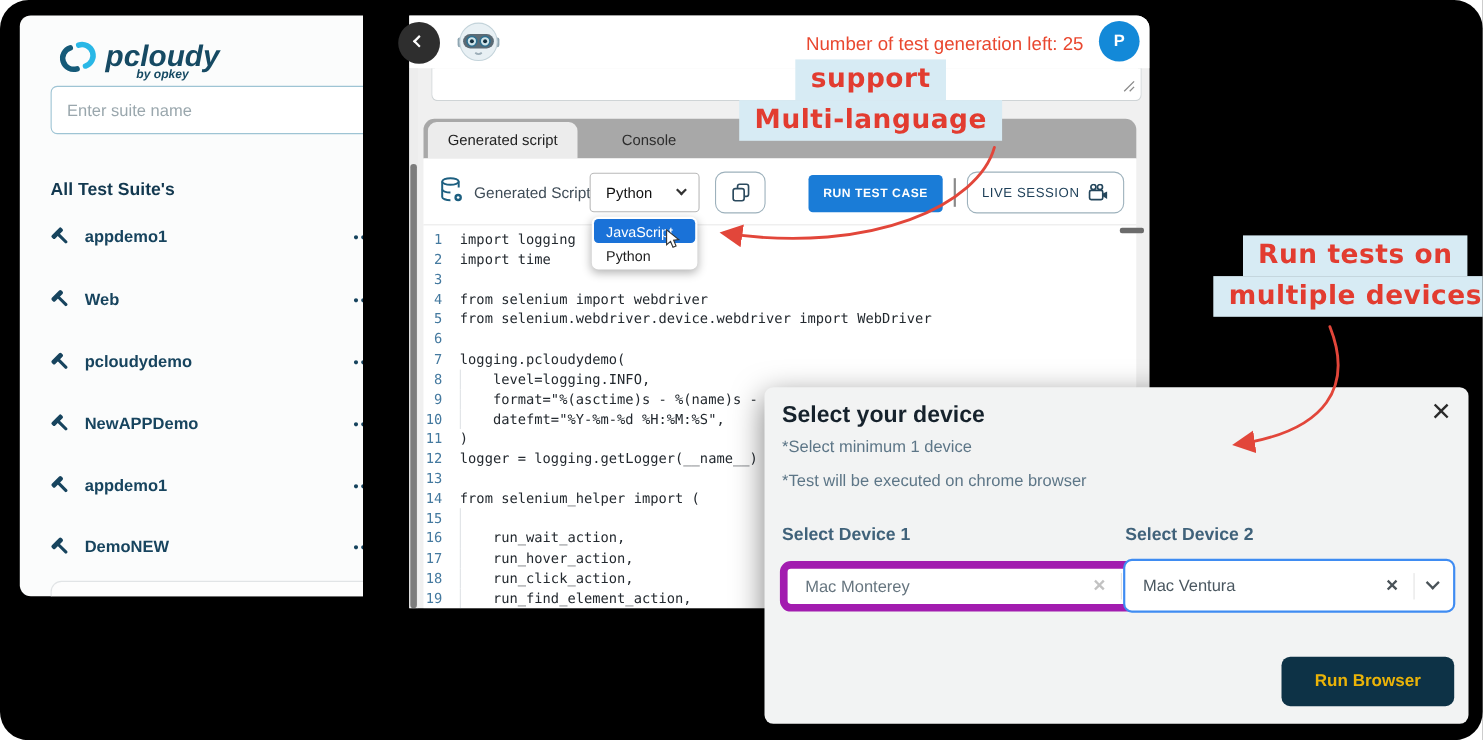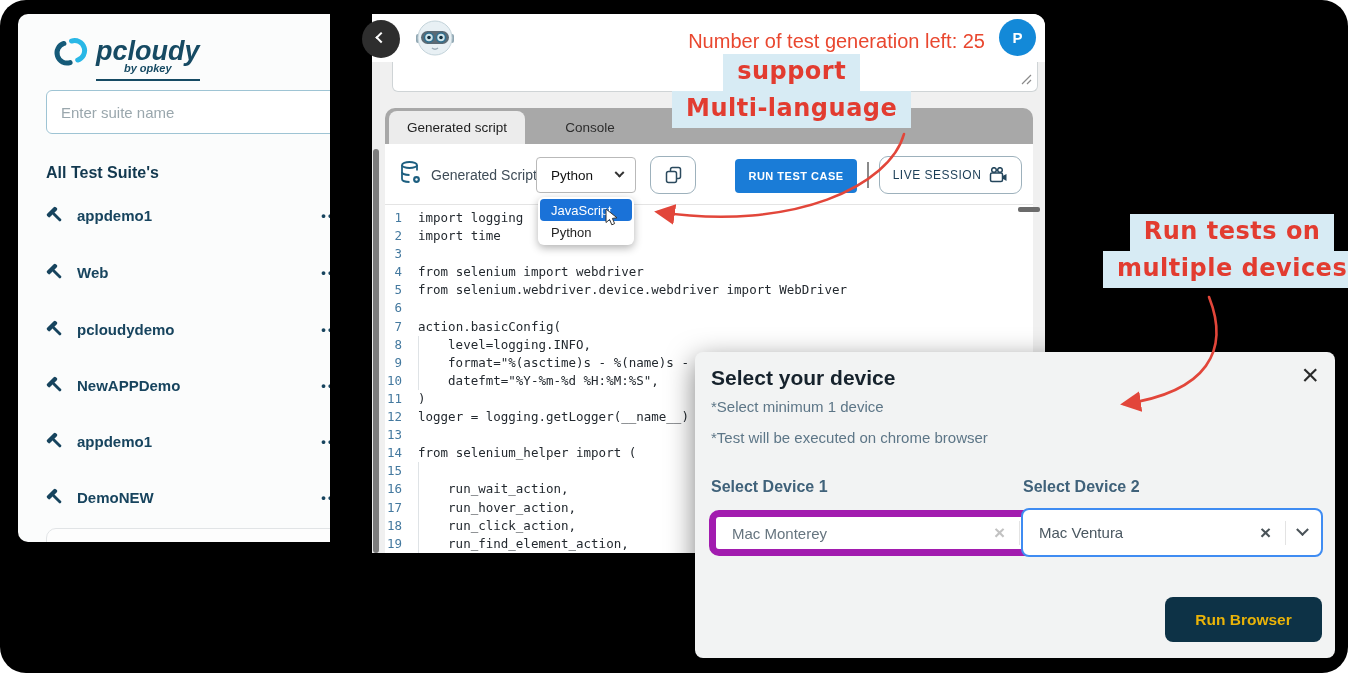--- a/index.html
+++ b/index.html
@@ -4,35 +4,35 @@
 <style>
   * { margin:0; padding:0; box-sizing:border-box; }
   body { background:#ffffff; font-family:"Liberation Sans", sans-serif; }
   .canvas { position:relative; width:1348px; height:673px; background:#000; border-radius:26px; overflow:hidden; }
 
   
   .sidebar { position:absolute; left:18px; top:14px; width:312px; height:528px; background:#fbfcfc; border-radius:10px 0 0 10px; overflow:hidden; z-index:10; }
   .logo-wrap { position:absolute; left:28px; top:22px; display:flex; align-items:flex-start; gap:8px; }
   .logo-text { color:#164a63; font-size:27px; font-weight:bold; font-style:italic; letter-spacing:0; line-height:30px; }
   .logo-sub { color:#164a63; font-size:11px; font-weight:bold; font-style:italic; text-align:center; margin-top:-4px; border-bottom:2px solid #164a63; padding-bottom:5px; }
-  .suite-input { position:absolute; left:28px; top:76px; width:326px; height:44px; background:#fff; border:1px solid #9ec4d4; border-radius:6px; font-size:15px; color:#444; padding:0 14px; font-family:"Liberation Sans", sans-serif; }
+  .suite-input { position:absolute; left:28px; top:64px; width:326px; height:44px; background:#fff; border:1px solid #9ec4d4; border-radius:6px; font-size:15px; color:#444; padding:0 14px; font-family:"Liberation Sans", sans-serif; }
   .suite-input::placeholder { color:#9aa7ad; }
   .side-heading { position:absolute; left:28px; top:150px; font-size:16px; font-weight:bold; color:#12384f; }
   .suite-list { position:absolute; left:0; top:0; width:100%; height:100%; }
   .suite-row { position:absolute; left:28px; width:326px; height:36px; display:flex; align-items:center; cursor:pointer; }
   .suite-label { color:#17445e; font-size:15px; font-weight:bold; margin-left:12px; flex:1; }
   .suite-dots { color:#17445e; font-size:13px; letter-spacing:2px; margin-right:22px; font-weight:bold; }
   .chev { width:9px; height:9px; border-right:2px solid #1c455e; border-bottom:2px solid #1c455e; display:inline-block; }
   .chev.right { transform:rotate(-45deg); }
   .expanded-card { position:absolute; left:28px; top:514px; width:326px; height:60px; border:1px solid #e1e4e6; border-radius:10px; background:#fdfdfd; }
 
   
   .mainwin { position:absolute; left:372px; top:14px; width:673px; height:539px; background:#f0f0f0; border-radius:0 12px 12px 0; overflow:hidden; z-index:10; }
   .topbar { position:absolute; left:0; top:0; width:100%; height:48px; background:#fff; }
-  .credits { position:absolute; right:60px; top:16px; color:#e9472f; font-size:20px; }
+  .credits { position:absolute; right:60px; top:16px; color:#e9472f; font-size:17px; }
   .avatar { position:absolute; left:627px; top:5px; width:37px; height:37px; border-radius:50%; background:#1389d8; color:#fff; font-size:15px; font-weight:bold; display:flex; align-items:center; justify-content:center; }
   .robot { position:absolute; left:41px; top:2px; }
 
   .prompt-box { position:absolute; left:20px; top:48px; width:646px; height:30px; background:#fff; border:1px solid #cfd4d6; border-top:none; border-radius:0 0 6px 6px; }
   .resize-glyph { position:absolute; right:5px; top:9px; }
 
   .tabstrip { position:absolute; left:13px; top:94px; width:648px; height:36px; background:#a8a8a8; border-radius:10px 10px 0 0; }
   .tab-active { position:absolute; left:4px; top:3px; width:136px; height:33px; background:#ececec; border-radius:8px 8px 0 0; display:flex; align-items:center; justify-content:center; font-size:13.5px; color:#222; cursor:pointer; }
   .tab-inactive { position:absolute; left:150px; top:3px; width:110px; height:33px; display:flex; align-items:center; justify-content:center; font-size:13.5px; color:#2d2d2d; cursor:pointer; }
 
@@ -274,21 +274,21 @@
         <div class="code-line">
           <span class="code-num">5</span>
           <span class="code-text">from selenium.webdriver.device.webdriver import WebDriver</span>
         </div>
         <div class="code-line">
           <span class="code-num">6</span>
           <span class="code-text"></span>
         </div>
         <div class="code-line">
           <span class="code-num">7</span>
-          <span class="code-text">action.basicConfig(</span>
+          <span class="code-text">logging.pcloudydemo(</span>
         </div>
         <div class="code-line">
           <span class="code-num">8</span>
           <span class="ind"></span>
           <span class="code-text">level=logging.INFO,</span>
         </div>
         <div class="code-line">
           <span class="code-num">9</span>
           <span class="ind"></span>
           <span class="code-text">format="%(asctime)s - %(name)s - %(levelname)s - %(message)s",</span>

